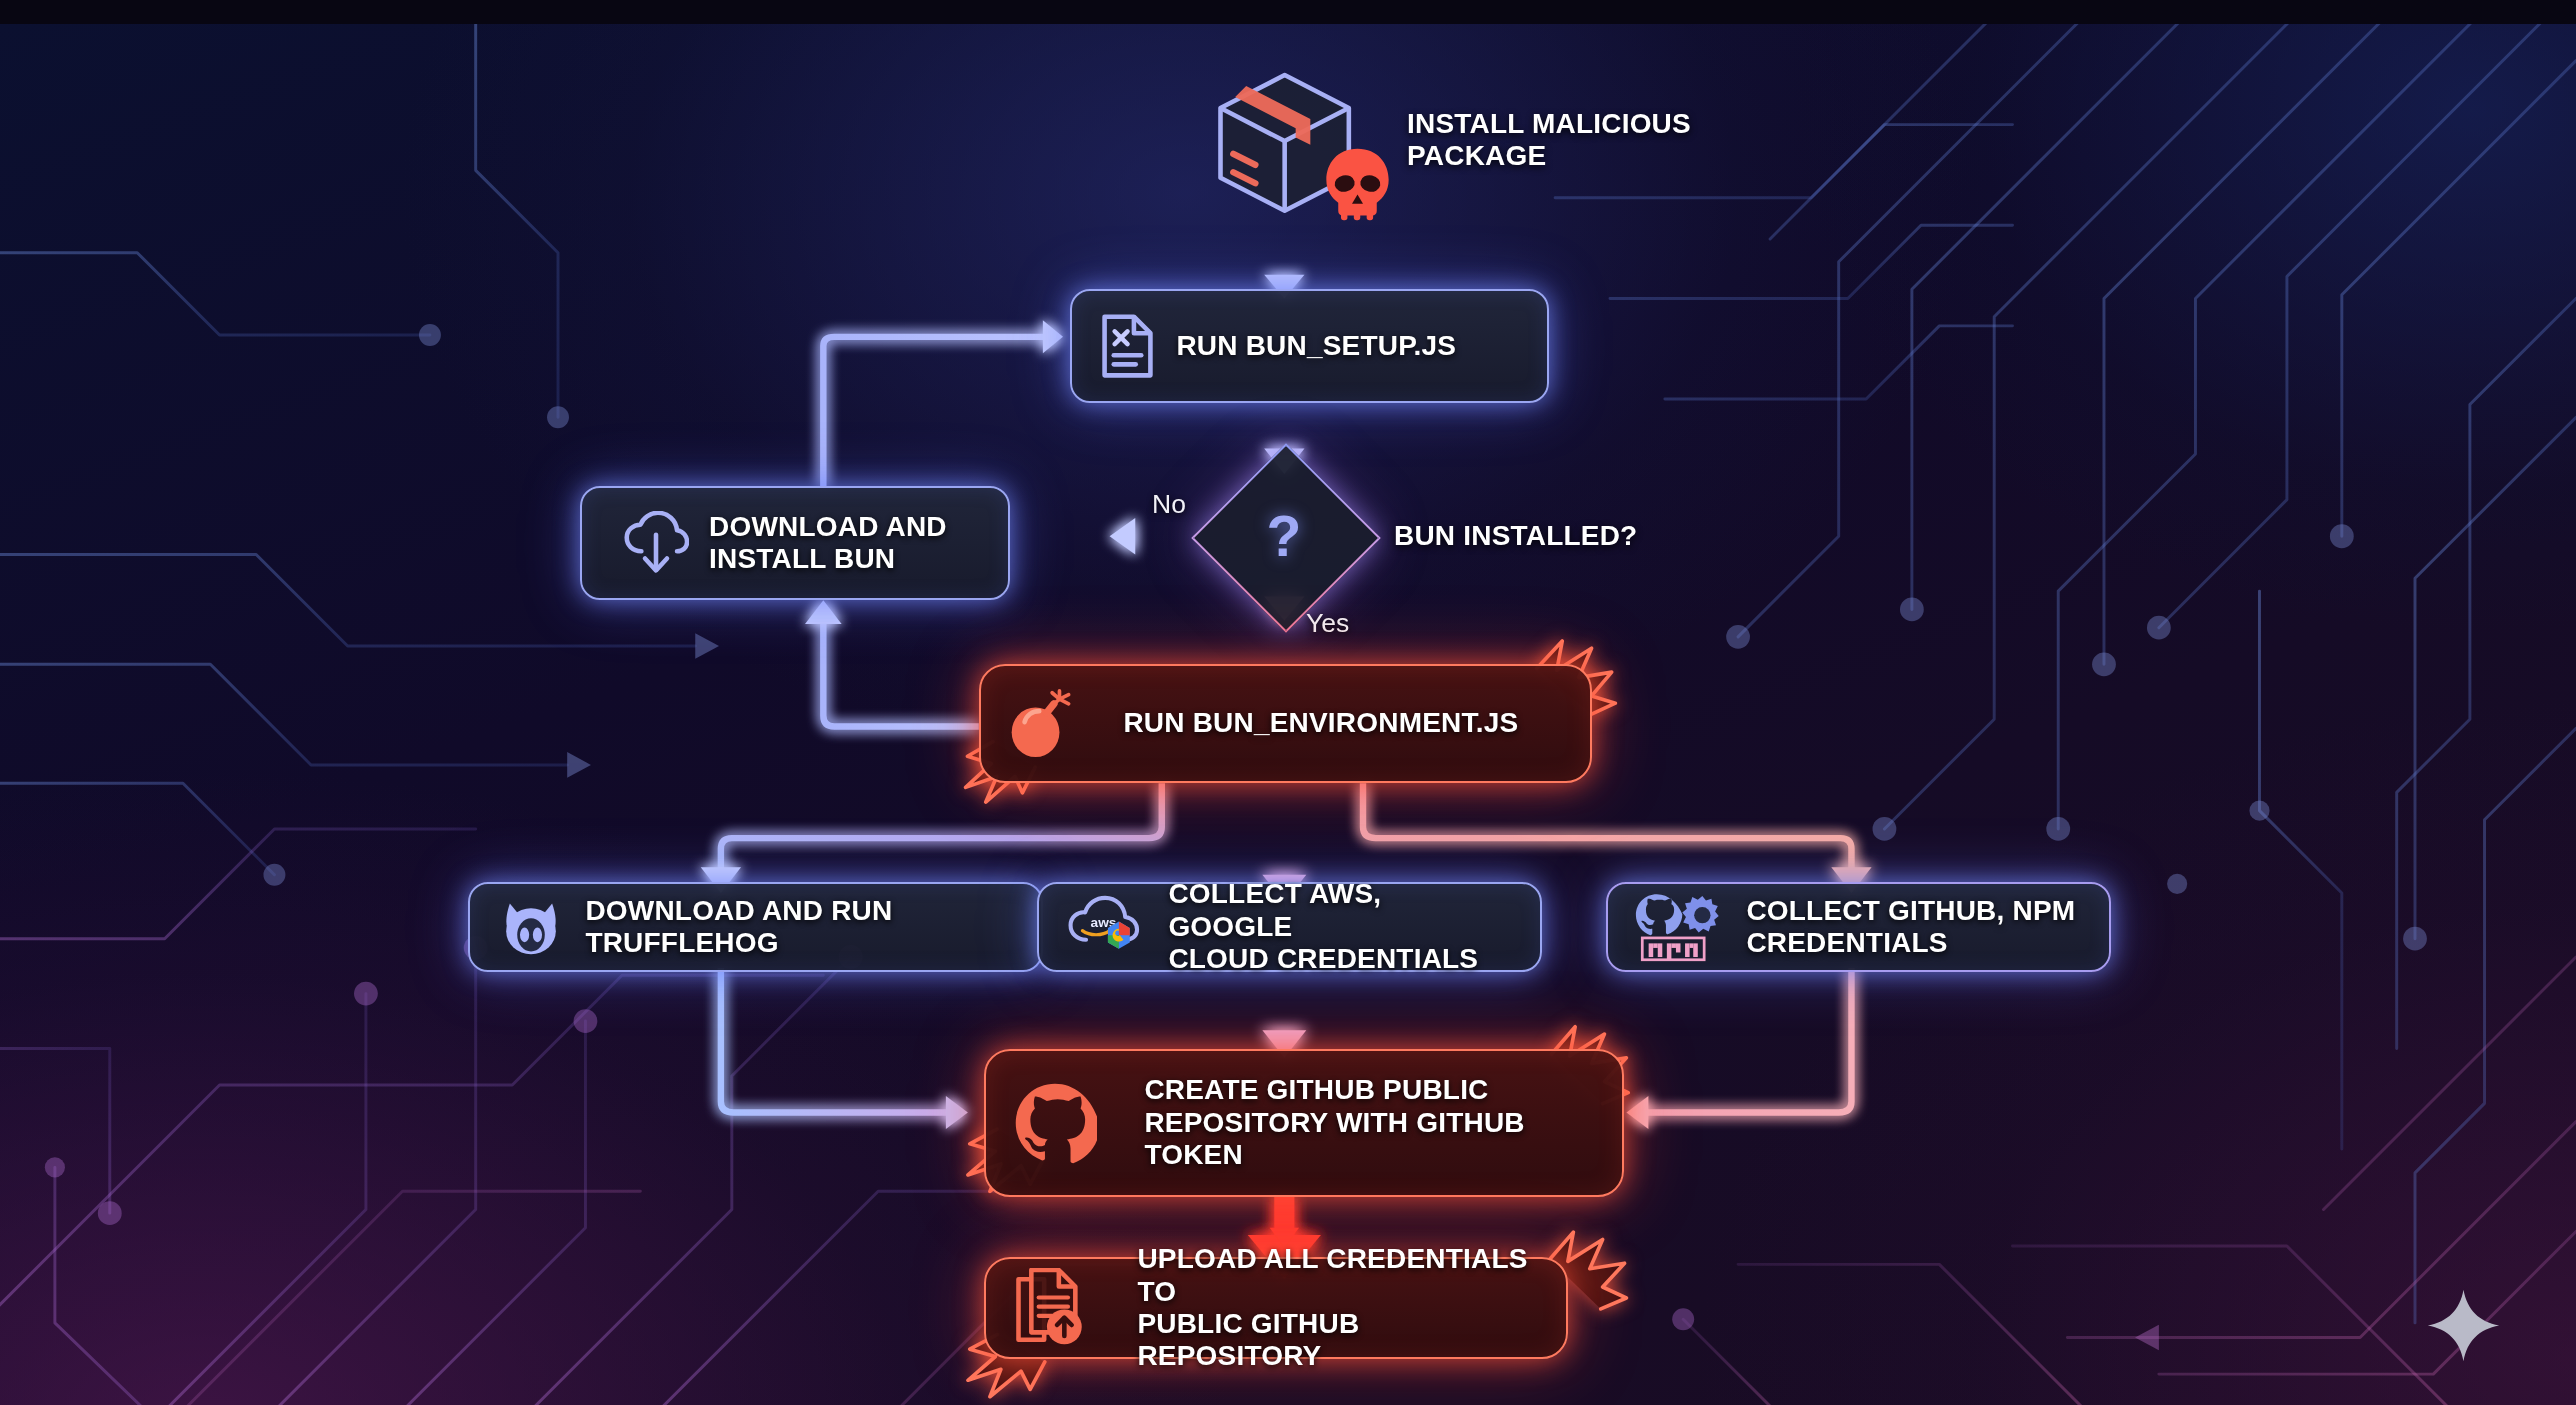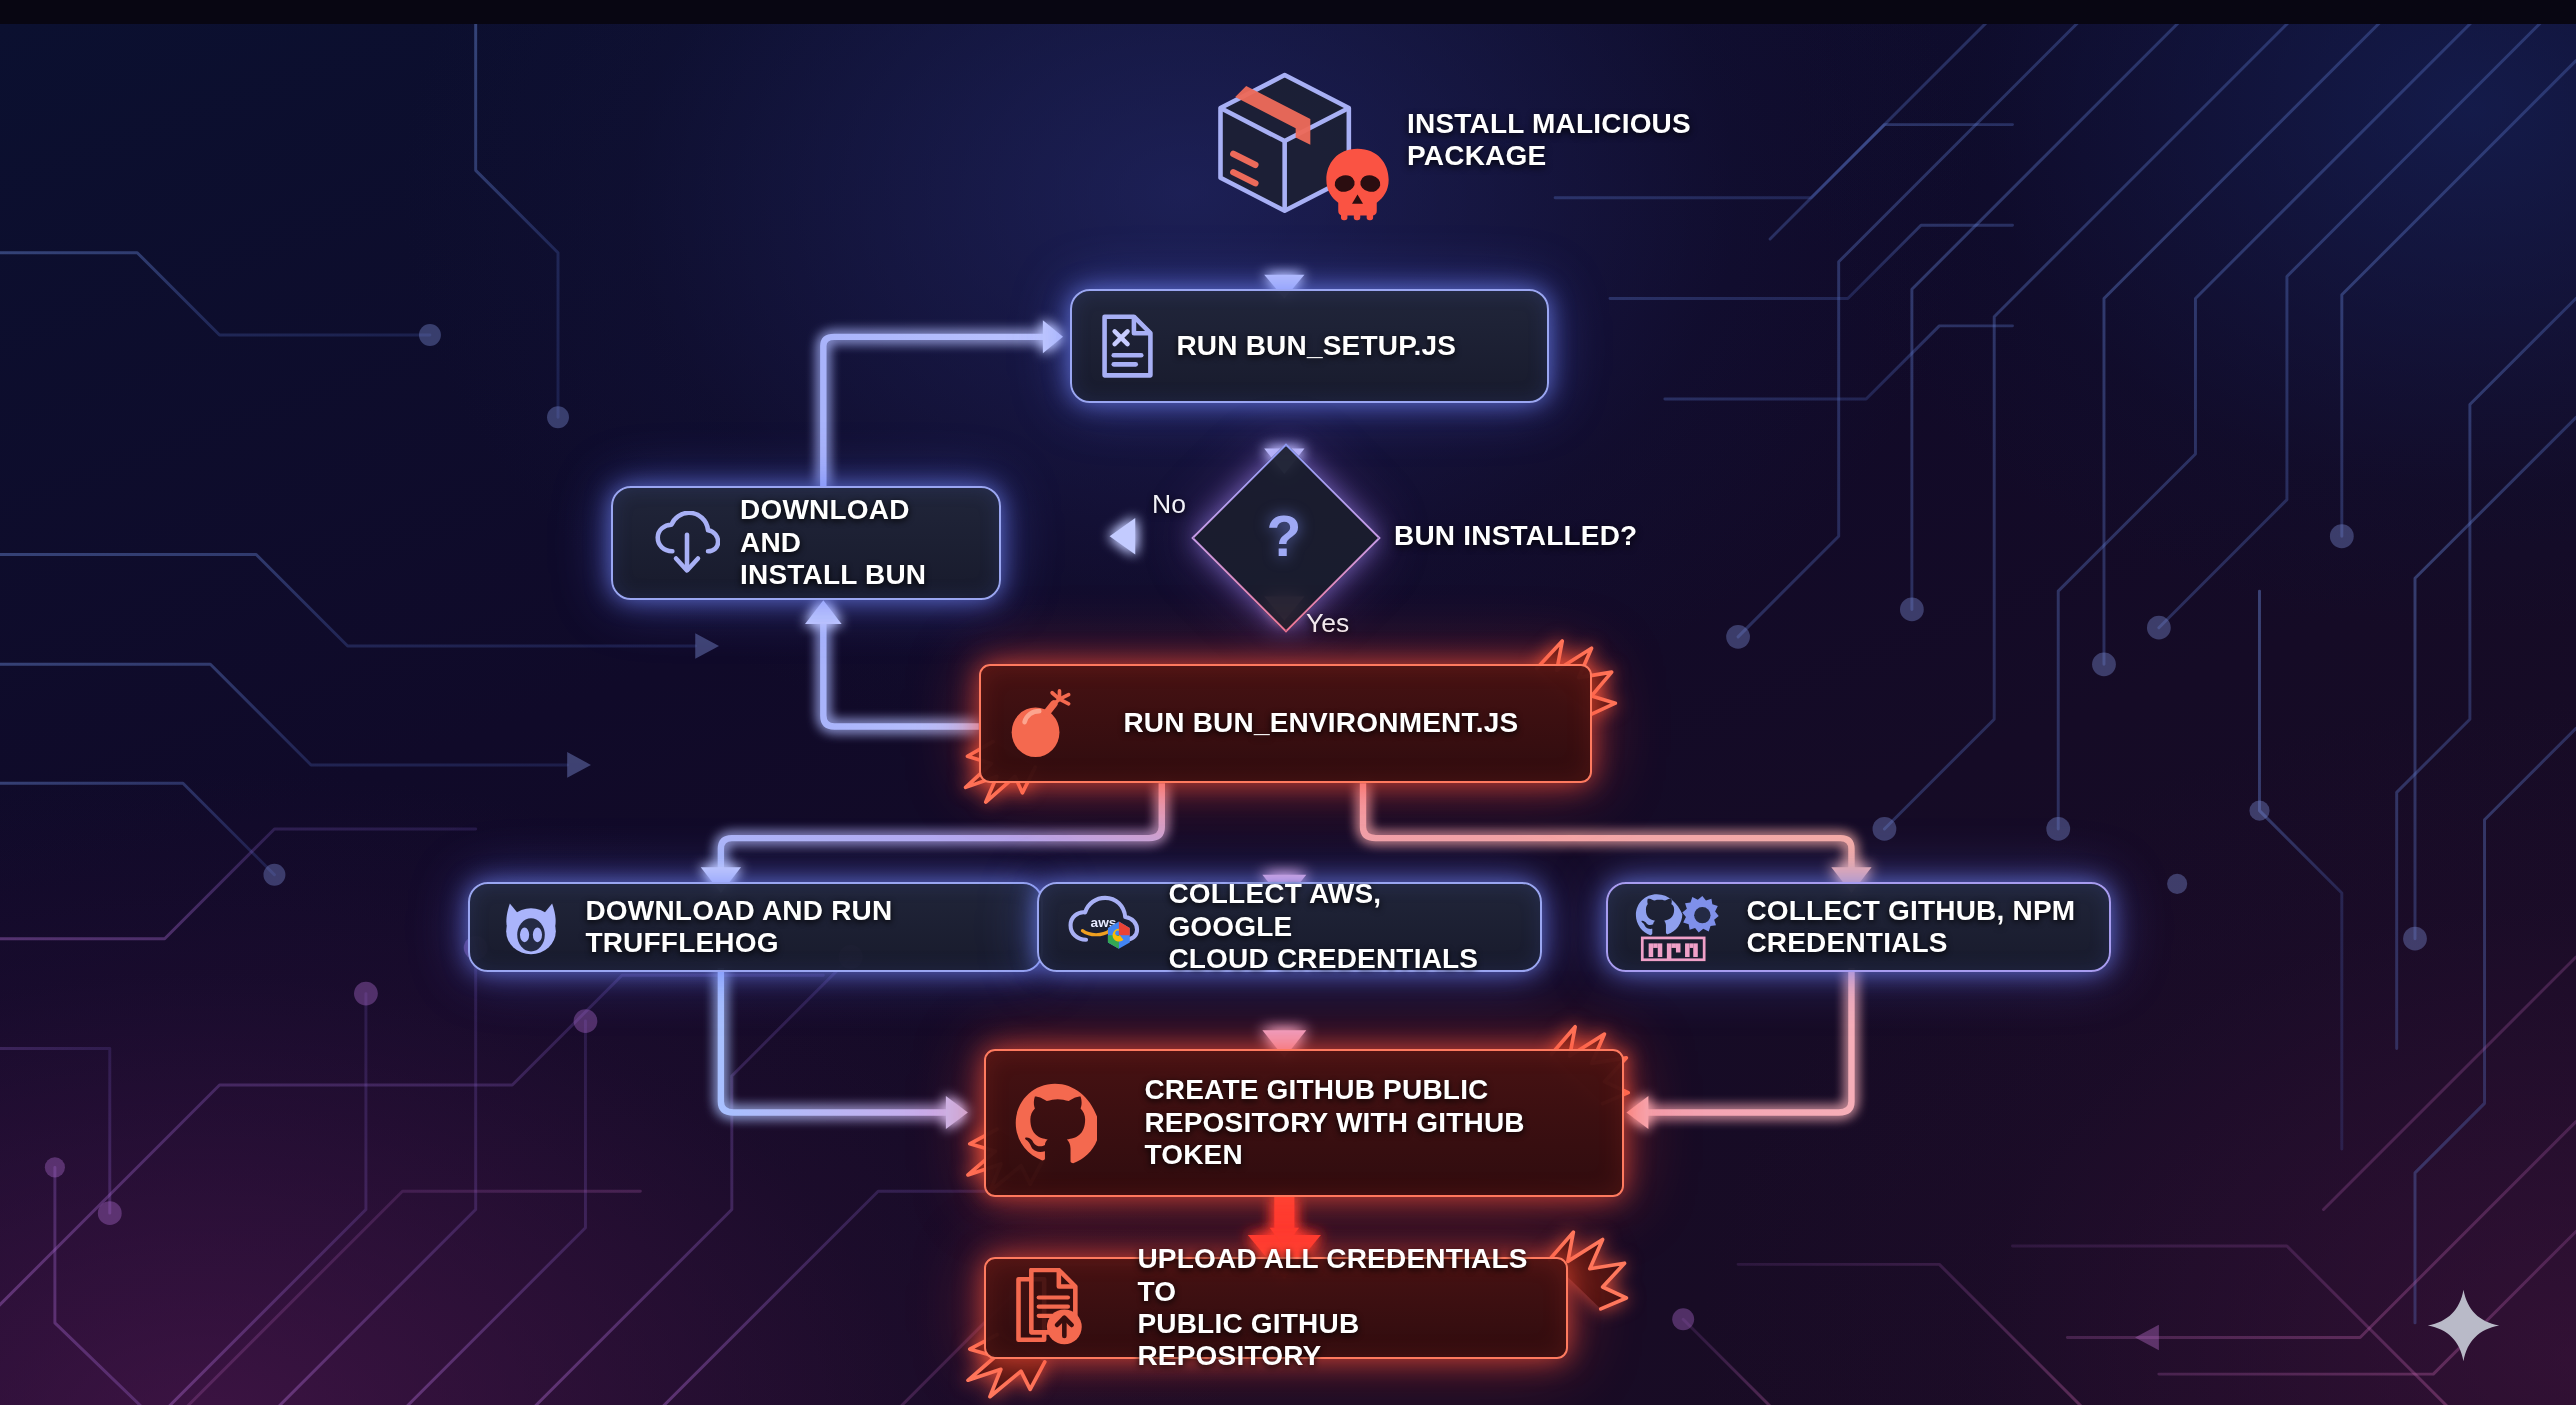--- a/index.html
+++ b/index.html
@@ -47,21 +47,21 @@
     font-size: 28px;
     line-height: 1.16;
     letter-spacing: 0.2px;
     text-shadow: 0 1.8px 6.4px rgba(0,0,0,0.95);
     white-space: pre-line;
   }
   .node-red .node-label { font-size: 28px; }
 
   
   .node-red {
-    border-radius: 11px;
+    border-radius: 26px;
     background: linear-gradient(180deg, rgba(72,18,18,0.97) 0%, rgba(48,12,14,0.97) 100%);
     border: 2.7px solid #ff7a5f;
     box-shadow: 0 0 27.4px rgba(255,86,60,0.72), 0 0 71px rgba(255,60,40,0.40),
                 inset 0 0 25.6px rgba(255,70,50,0.14);
     gap: 47px;
   }
   .spike {
     position: absolute;
     pointer-events: none;
   }
@@ -353,21 +353,21 @@
           <path d="M31 20 L17 34"></path>
       </g>
       <g stroke="#a8b0f5" stroke-width="5" stroke-linecap="round">
         <path d="M16 46 L46 46"></path>
           <path d="M16 56 L40 56"></path>
       </g>
     </svg>
     <div class="node-label">RUN BUN_SETUP.JS</div>
   </div>
 
-  <div class="node node-blue" style="left:611px; top:462px; width:390px; height:114px;padding-left:41px;">
+  <div class="node node-blue" style="left:580px; top:462px; width:430px; height:114px;padding-left:41px;">
     <svg class="icon" width="66" height="64" viewBox="0 0 72 70">
       <path d="M20 44 C10 44 4 37 4 29 C4 21 11 15 19 15 C22 7 30 2 38 2 C49 2 58 10 59 21 C66 22 70 28 70 34 C70 40 65 44 59 44" fill="none" stroke="#a8b0f5" stroke-width="5" stroke-linecap="round" stroke-linejoin="round"></path>
       <g stroke="#a8b0f5" stroke-width="5" stroke-linecap="round" stroke-linejoin="round" fill="none">
         <path d="M36 26 L36 64"></path>
           <path d="M24 52 L36 65 L48 52"></path>
       </g>
     </svg>
     <div class="node-label">DOWNLOAD AND
 INSTALL BUN</div>
   </div>

